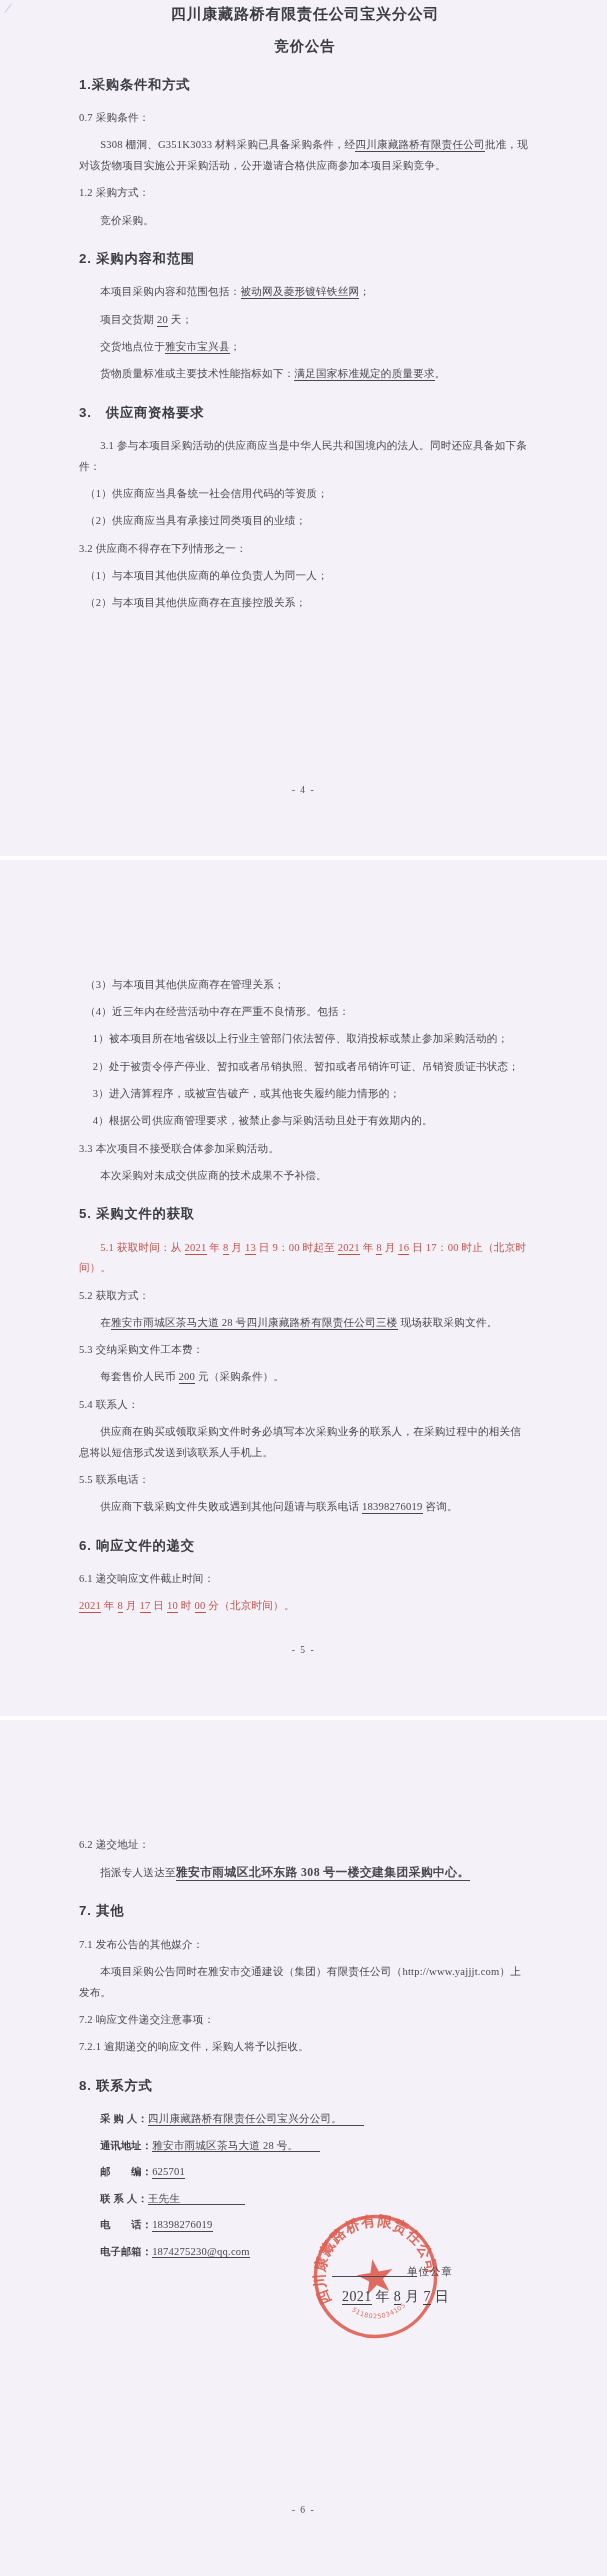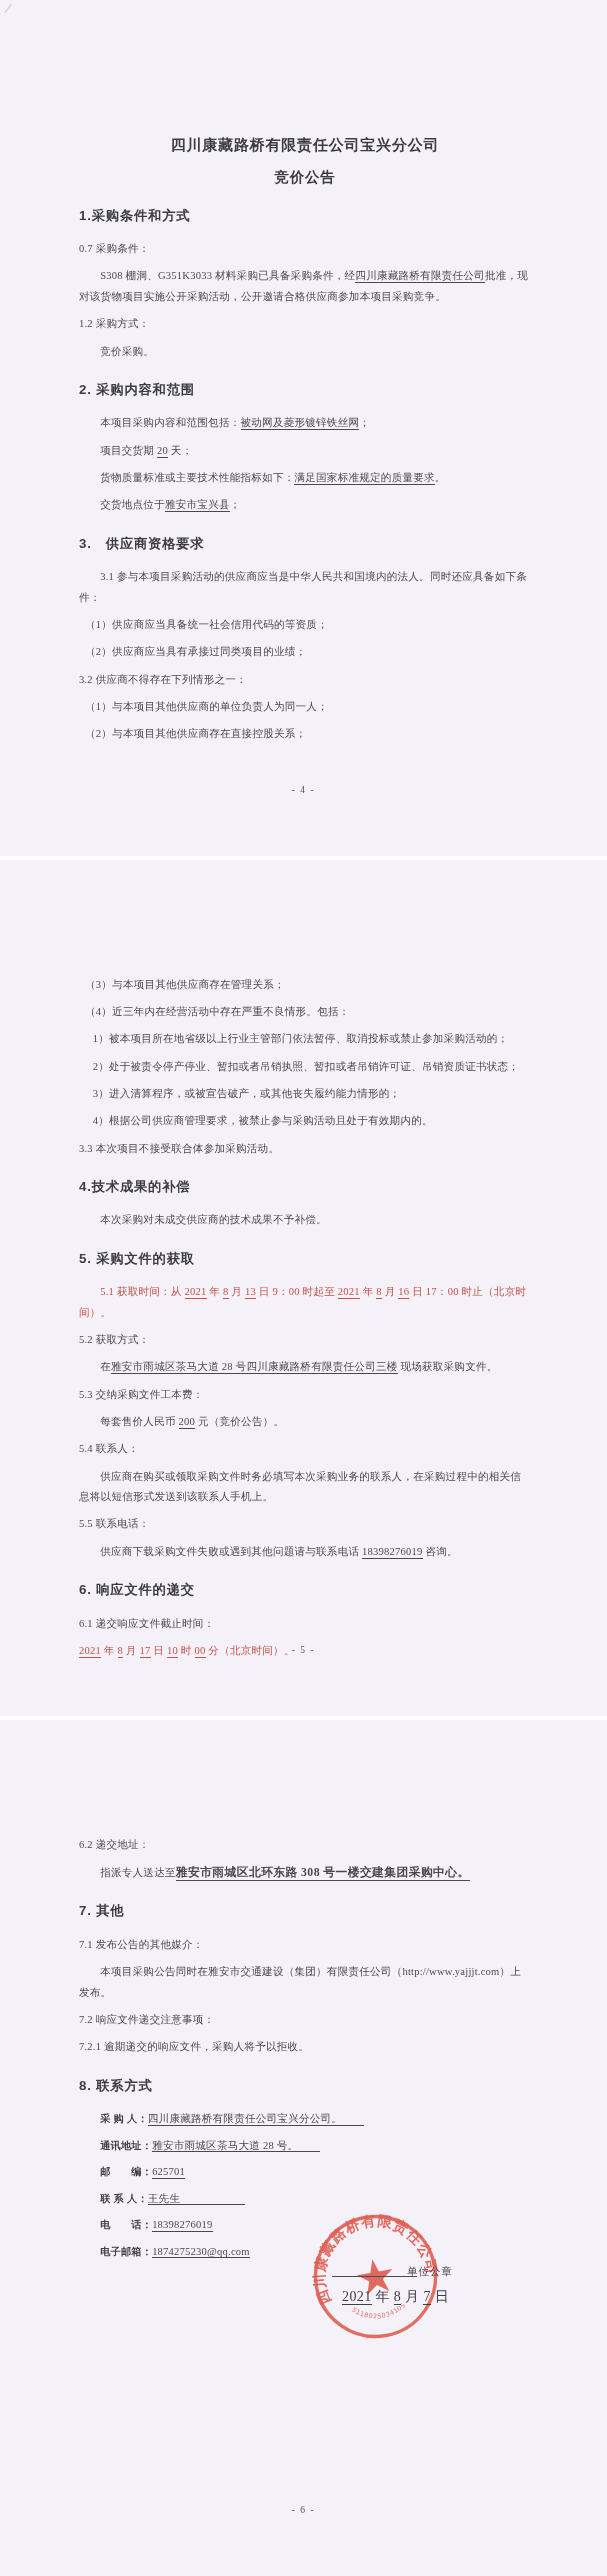--- a/index.html
+++ b/index.html
@@ -15,21 +15,21 @@
     box-sizing:border-box;
   }
   .content {
     position:relative;
     box-sizing:border-box;
     padding:0 76px 0 79px;
     color:#4a484e;
     font-size:10.6px;
     letter-spacing:0.2px;
   }
-  .c1 { padding-top:131px; }
+  .c1 { }
   .c2 { padding-top:115px; }
   .c3 { padding-top:115px; }
 
   .title {
     text-align:center;
     font-family:"Liberation Sans", sans-serif;
     font-weight:bold;
     font-size:15px;
     line-height:28px;
     color:#3d3c43;
@@ -109,22 +109,22 @@
 
     <div class="sec first">1.采购条件和方式</div>
     <p>0.7 采购条件：</p>
     <p class="ind"><span>S308 棚洞、G351K3033 材料采购已具备采购条件，经</span><span class="useg">四川康藏路桥有限责任公司</span><span>批准，现对该货物项目实施公开采购活动，公开邀请合格供应商参加本项目采购竞争。</span></p>
     <p>1.2 采购方式：</p>
     <p class="ind">竞价采购。</p>
 
     <div class="sec">2. 采购内容和范围</div>
     <p class="ind"><span>本项目采购内容和范围包括：</span><span class="useg">被动网及菱形镀锌铁丝网</span><span>；</span></p>
     <p class="ind"><span>项目交货期 </span><span class="useg">20</span><span> 天；</span></p>
+    <p class="ind"><span>交货地点位于</span><span class="useg">雅安市宝兴县</span><span>；</span></p>
     <p class="ind"><span>货物质量标准或主要技术性能指标如下：</span><span class="useg">满足国家标准规定的质量要求</span><span>。</span></p>
-    <p class="ind"><span>交货地点位于</span><span class="useg">雅安市宝兴县</span><span>；</span></p>
 
     <div class="sec">3.　供应商资格要求</div>
     <p class="ind">3.1 参与本项目采购活动的供应商应当是中华人民共和国境内的法人。同时还应具备如下条件：</p>
     <p class="in1">（1）供应商应当具备统一社会信用代码的等资质；</p>
     <p class="in1">（2）供应商应当具有承接过同类项目的业绩；</p>
     <p>3.2 供应商不得存在下列情形之一：</p>
     <p class="in1">（1）与本项目其他供应商的单位负责人为同一人；</p>
     <p class="in1">（2）与本项目其他供应商存在直接控股关系；</p>
   </div>
   <div class="pnum">- 4 -</div>
@@ -133,29 +133,28 @@
 <div class="page">
   <div class="content c2">
     <p class="in1">（3）与本项目其他供应商存在管理关系；</p>
     <p class="in1">（4）近三年内在经营活动中存在严重不良情形。包括：</p>
     <p class="in2">1）被本项目所在地省级以上行业主管部门依法暂停、取消投标或禁止参加采购活动的；</p>
     <p class="in2">2）处于被责令停产停业、暂扣或者吊销执照、暂扣或者吊销许可证、吊销资质证书状态；</p>
     <p class="in2">3）进入清算程序，或被宣告破产，或其他丧失履约能力情形的；</p>
     <p class="in2">4）根据公司供应商管理要求，被禁止参与采购活动且处于有效期内的。</p>
     <p>3.3 本次项目不接受联合体参加采购活动。</p>
 
-    <div class="sec">4.技术成果的补偿</div>
     <p class="ind">本次采购对未成交供应商的技术成果不予补偿。</p>
 
     <div class="sec">5. 采购文件的获取</div>
     <p class="ind red"><span>5.1 获取时间：从 </span><span class="useg">2021</span><span> 年 </span><span class="useg">8</span><span> 月 </span><span class="useg">13</span><span> 日 9：00 时起至 </span><span class="useg">2021</span><span> 年 </span><span class="useg">8</span><span> 月 </span><span class="useg">16</span><span> 日 17：00 时止（北京时间）。</span></p>
     <p>5.2 获取方式：</p>
     <p class="ind"><span>在</span><span class="useg">雅安市雨城区茶马大道 28 号四川康藏路桥有限责任公司三楼</span><span> 现场获取采购文件。</span></p>
     <p>5.3 交纳采购文件工本费：</p>
-    <p class="ind"><span>每套售价人民币 </span><span class="useg">200</span><span> 元（竞价公告）。</span></p>
+    <p class="ind"><span>每套售价人民币 </span><span class="useg">200</span><span> 元（采购条件）。</span></p>
     <p>5.4 联系人：</p>
     <p class="ind">供应商在购买或领取采购文件时务必填写本次采购业务的联系人，在采购过程中的相关信息将以短信形式发送到该联系人手机上。</p>
     <p>5.5 联系电话：</p>
     <p class="ind"><span>供应商下载采购文件失败或遇到其他问题请与联系电话 </span><span class="useg">18398276019</span><span> 咨询。</span></p>
 
     <div class="sec">6. 响应文件的递交</div>
     <p>6.1 递交响应文件截止时间：</p>
     <p class="red"><span class="useg">2021</span><span> 年 </span><span class="useg">8</span><span> 月 </span><span class="useg">17</span><span> 日 </span><span class="useg">10</span><span> 时 </span><span class="useg">00</span><span> 分（北京时间）。</span></p>
   </div>
   <div class="pnum">- 5 -</div>

